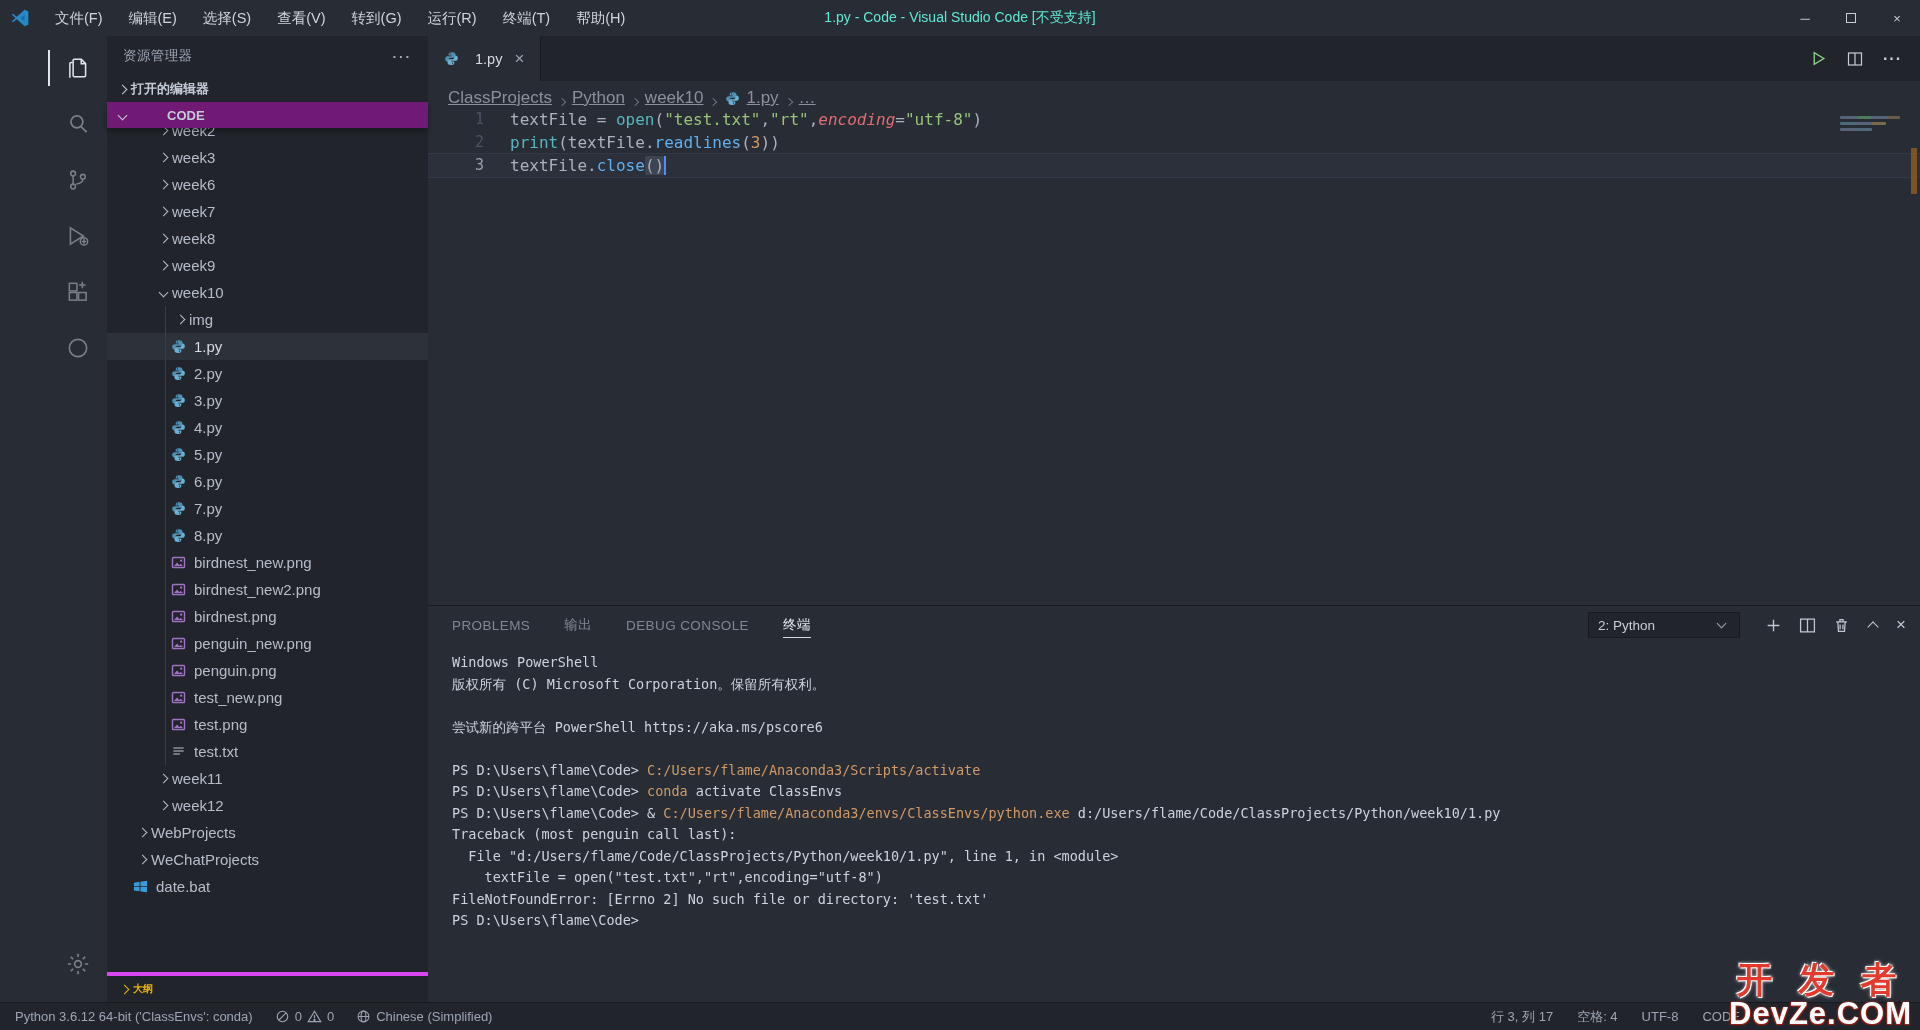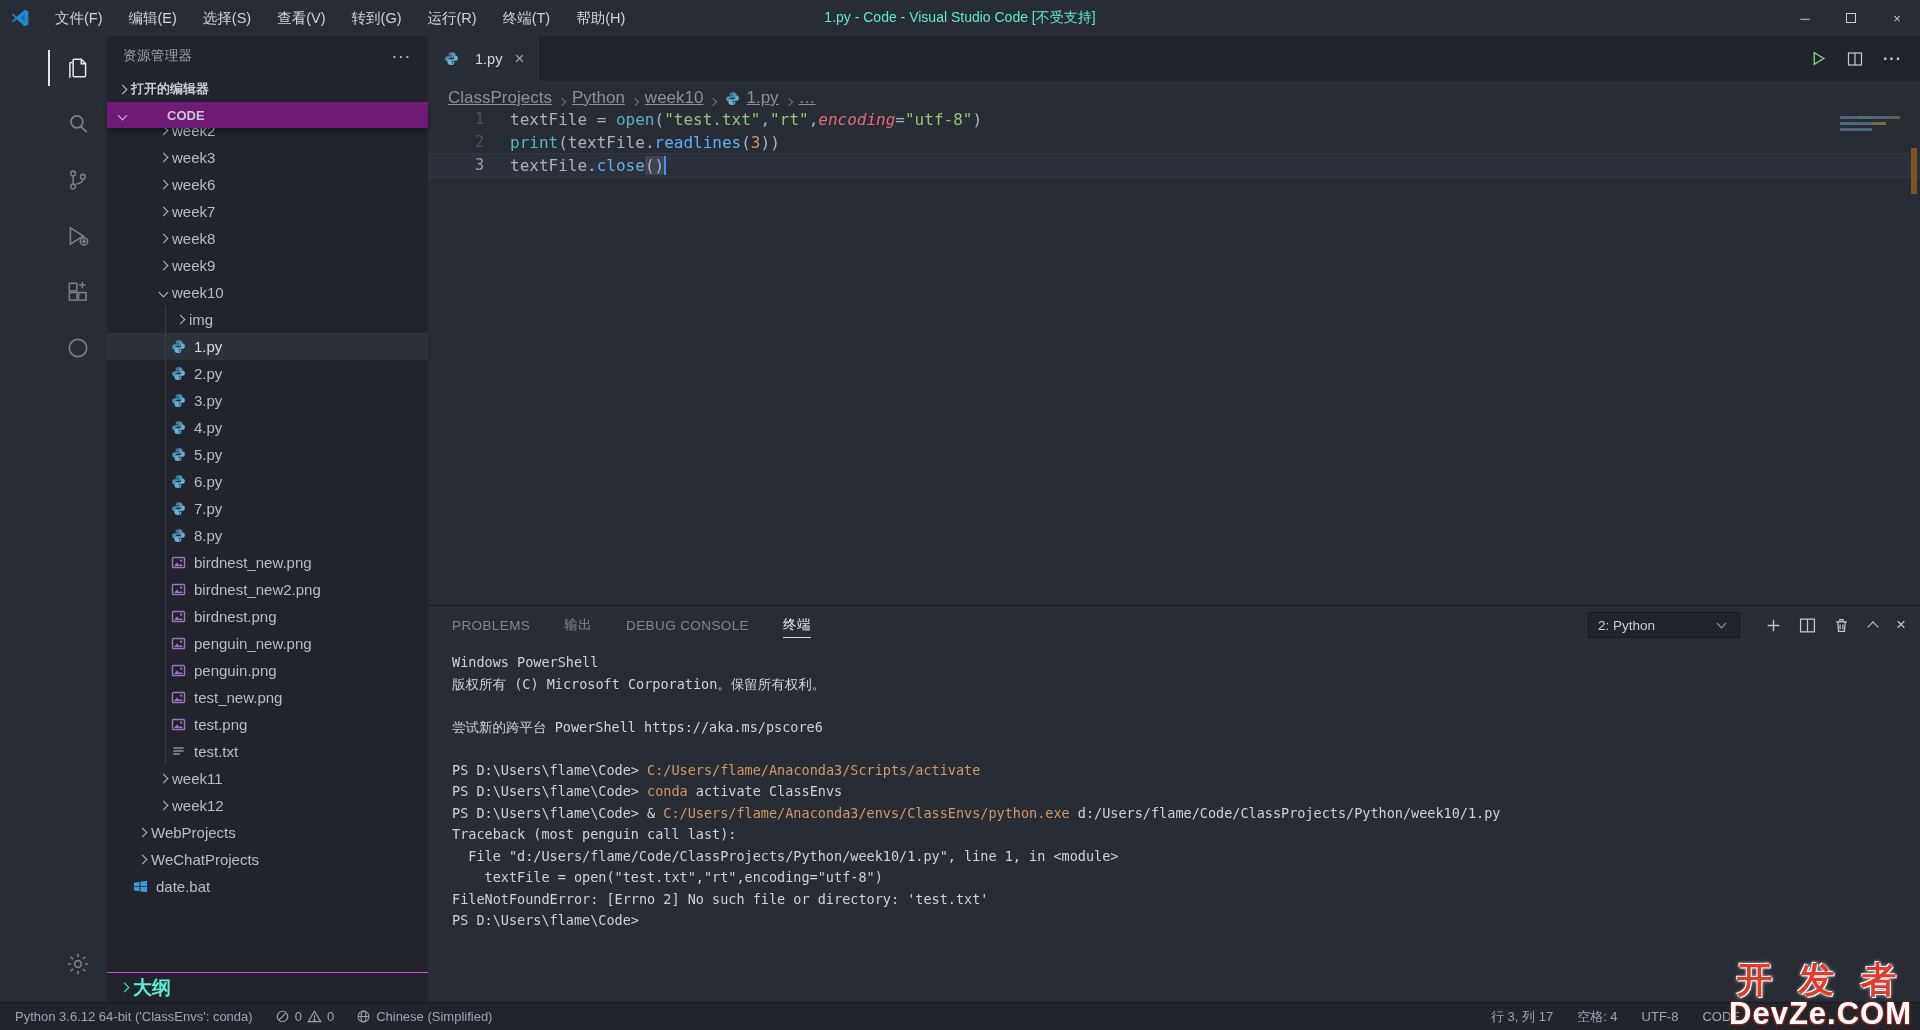--- a/index.html
+++ b/index.html
@@ -36,21 +36,21 @@
   .chev { width:18px; height:16px; display:inline-flex; align-items:center; justify-content:center; flex:none; }
   .chev::before { content:''; width:6px; height:6px; border-right:1.5px solid currentColor; border-bottom:1.5px solid currentColor; transform:rotate(-45deg); }
   .chev.exp::before { transform:rotate(45deg); }
   .tree { flex:1; overflow:hidden; position:relative; z-index:1; }
   .row { height:27px; display:flex; align-items:center; font-size:15px; color:#b6bdc9; cursor:pointer; position:relative; white-space:nowrap; }
   .row.selected { background:#2c313a; color:#d7dae0; }
   .row.clipped { margin-top:-11px; }
   .row.d1 { padding-left:26px; } .row.d2 { padding-left:47px; } .row.d3 { padding-left:64px; }
   .row.d3::before { content:''; position:absolute; left:58px; top:0; bottom:0; border-left:1px solid #383e49; }
   .ficon { width:16px; height:16px; margin-right:7px; flex:none; display:inline-flex; align-items:center; }
-  .outline { height:30px; border-top:1px solid #d946ef; display:flex; align-items:center; padding:0 8px; font-size:19px; font-weight:bold; color:#5eead4; flex:none; cursor:pointer; }
+  .outline { height:30px; border-top:4px solid #d946ef; display:flex; align-items:center; padding:0 8px; font-size:10px; font-weight:bold; color:#eab308; flex:none; cursor:pointer; }
 
   
   .editorcol { flex:1; min-width:0; display:flex; flex-direction:column; background:#282c34; }
   .tabbar { height:45px; background:#21252b; display:flex; align-items:stretch; flex:none; }
   .tab { background:#282c34; display:flex; align-items:center; gap:8px; padding:0 12px 0 16px; font-size:14.5px; color:#d7dae0; border-right:1px solid #181a1f; cursor:pointer; }
   .tab .tclose { color:#9da5b4; font-size:17px; padding:0 4px; }
   .tabactions { margin-left:auto; display:flex; align-items:center; gap:20px; padding-right:18px; color:#c8ccd4; }
   .tabactions .ticon { cursor:pointer; display:flex; align-items:center; }
   .runicon { color:#89d185; font-size:15px; }
   .moredots { font-weight:bold; font-size:16px; letter-spacing:1px; }

